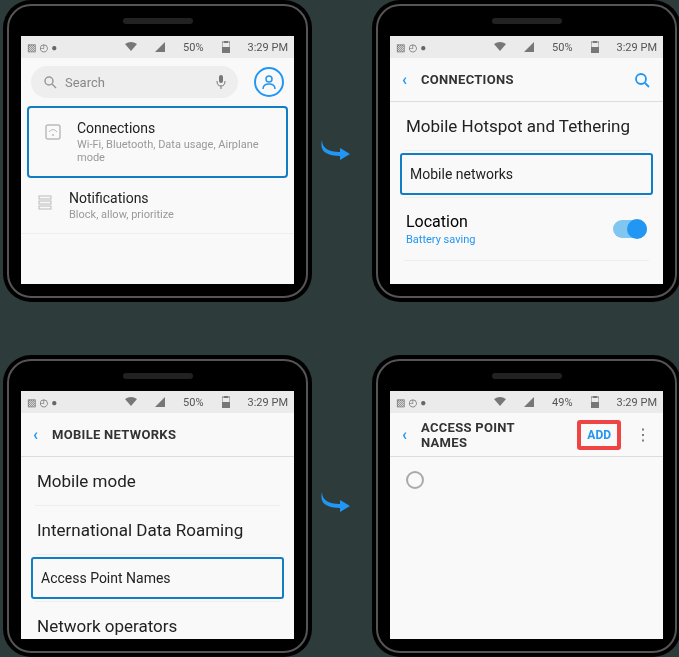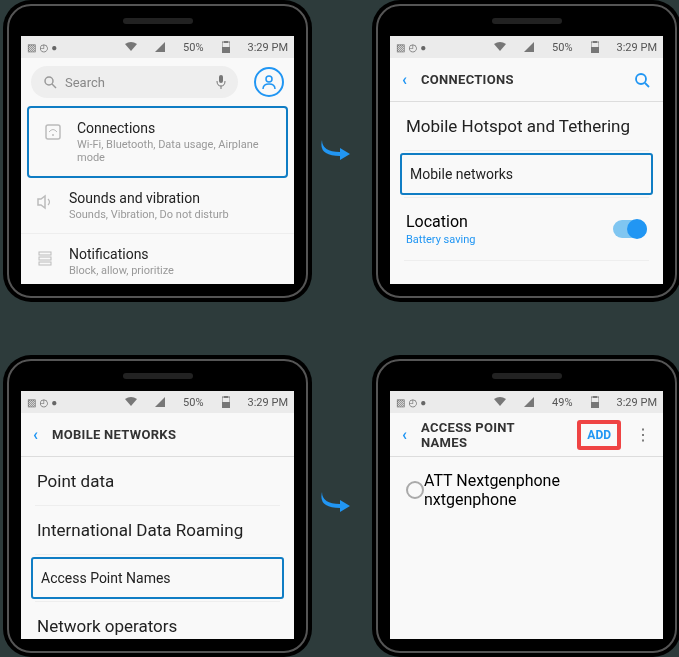--- a/index.html
+++ b/index.html
@@ -281,32 +281,20 @@
           </span>
           <div class="settings-text">
             <div class="settings-title">Connections</div>
             <div class="settings-sub">Wi-Fi, Bluetooth, Data usage, Airplane mode</div>
           </div>
         </div>
       </div>
       <div class="settings-item divider">
         <span class="settings-icon">
           <svg width="20" height="20" viewBox="0 0 20 20">
-              <path d="M3 7 L6 7 L10 4 L10 16 L6 13 L3 13 Z" fill="none" stroke="#bbb" stroke-width="1.5"></path>
-              <path d="M13 7 Q16 10 13 13" fill="none" stroke="#bbb" stroke-width="1.2"></path>
-            </svg>
-        </span>
-        <div class="settings-text">
-          <div class="settings-title">Sounds and vibration</div>
-          <div class="settings-sub">Sounds, Vibration, Do not disturb</div>
-        </div>
-      </div>
-      <div class="settings-item divider">
-        <span class="settings-icon">
-          <svg width="20" height="20" viewBox="0 0 20 20">
               <rect x="4" y="4" width="12" height="3" fill="none" stroke="#bbb"></rect>
               <rect x="4" y="9" width="12" height="3" fill="none" stroke="#bbb"></rect>
               <rect x="4" y="14" width="12" height="3" fill="none" stroke="#bbb"></rect>
             </svg>
         </span>
         <div class="settings-text">
           <div class="settings-title">Notifications</div>
           <div class="settings-sub">Block, allow, prioritize</div>
         </div>
       </div>
@@ -406,21 +394,21 @@
               </svg>
             </span>
           <span>3:29 PM</span>
         </div>
       </div>
       <div class="header-bar">
         <span class="back-chevron">‹</span>
         <span class="header-title">MOBILE NETWORKS</span>
       </div>
       <div class="list-item">
-        <span>Point data</span>
+        <span>Mobile mode</span>
       </div>
       <div class="side-margin-divider"></div>
       <div class="list-item">
         <span>International Data Roaming</span>
       </div>
       <div class="side-margin-divider"></div>
       <div class="highlight-list">
         <span>Access Point Names</span>
       </div>
       <div class="side-margin-divider"></div>
@@ -465,20 +453,16 @@
         </div>
       </div>
       <div class="header-bar">
         <span class="back-chevron">‹</span>
         <span class="header-title">ACCESS POINT NAMES</span>
         <span class="header-add header-add-box">ADD</span>
         <span class="header-more">⋮</span>
       </div>
       <div class="list-item-flex">
         <div class="radio-circle"></div>
-        <div style="flex:1">
-          <div>ATT Nextgenphone</div>
-          <div class="normal-sub">nxtgenphone</div>
-        </div>
       </div>
     </div>
   </div>
 </div>
 
 </body></html>

